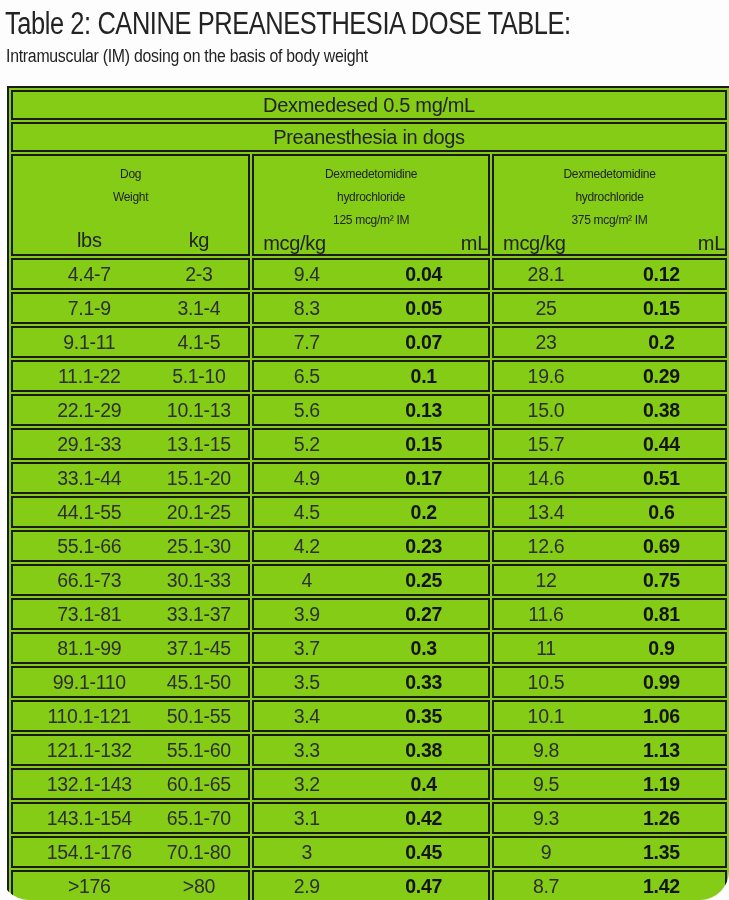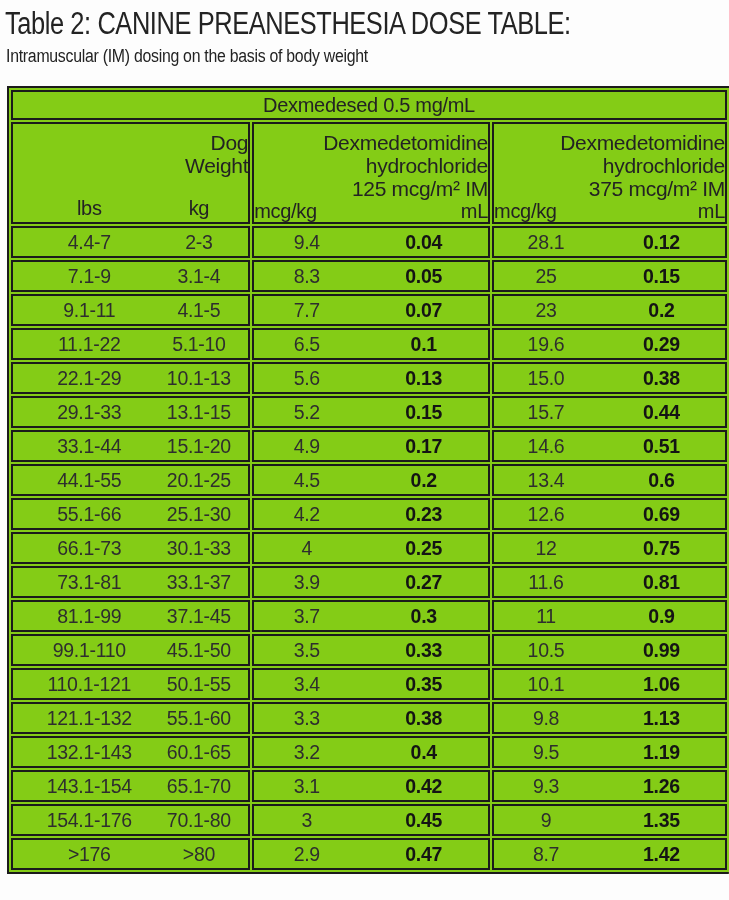--- a/index.html
+++ b/index.html
@@ -59,33 +59,33 @@
   }
   td.group-header { height: 98px; }
   .hdrflex {
     display: flex;
     flex-direction: column;
     justify-content: space-between;
     height: 98px;
     padding: 7px 0 3px 0;
     box-sizing: border-box;
   }
-  .hdr-title { text-align: right; font-size: 21px; line-height: 23px; }
+  .hdr-title { text-align: center; font-size: 12px; line-height: 23px; }
   .hdr-subrow { display: flex; font-size: 20px; line-height: 22px; }
 
   td.data-cell { height: 28px; font-size: 19.5px; }
   .cellflex { display: flex; align-items: center; width: 100%; }
 
   
   .w-a { width: 55%; text-align: center; padding-left: 16px; }
   .w-b { width: 45%; text-align: center; }
   
   .d-a { width: 45%; text-align: center; }
   .d-b { width: 55%; text-align: center; box-sizing: border-box; }
-  .h-a { width: 45%; text-align: left; box-sizing: border-box; }
+  .h-a { width: 45%; text-align: left; padding-left: 9px; box-sizing: border-box; }
   .h-b { width: 55%; text-align: right; box-sizing: border-box; }
   .ml-val { font-weight: bold; color: #141414; }
   .reg-val { color: #2e2e2e; }
 </style>
 </head>
 <body>
 
 <div class="page">
   <h1 class="title"><span>Table 2: CANINE PREANESTHESIA DOSE TABLE:</span></h1>
   <div class="subtitle"><span>Intramuscular (IM) dosing on the basis of body weight</span></div>
@@ -93,20 +93,23 @@
   <table class="dose">
     <colgroup>
       <col style="width:33.6%">
       <col style="width:33.4%">
       <col style="width:33.0%">
     </colgroup>
     <tbody>
       <tr>
         <td colspan="3" class="banner">Dexmedesed 0.5 mg/mL</td>
       </tr>
+      <tr>
+        <td colspan="3" class="banner">Preanesthesia in dogs</td>
+      </tr>
       <tr id="header-row">
           <td class="group-header">
             <div class="hdrflex">
               <div>
                 <div class="hdr-title">Dog</div>
                 <div class="hdr-title">Weight</div>
               </div>
               <div class="hdr-subrow">
                 <span class="w-a">lbs</span>
                 <span class="w-b">kg</span>

